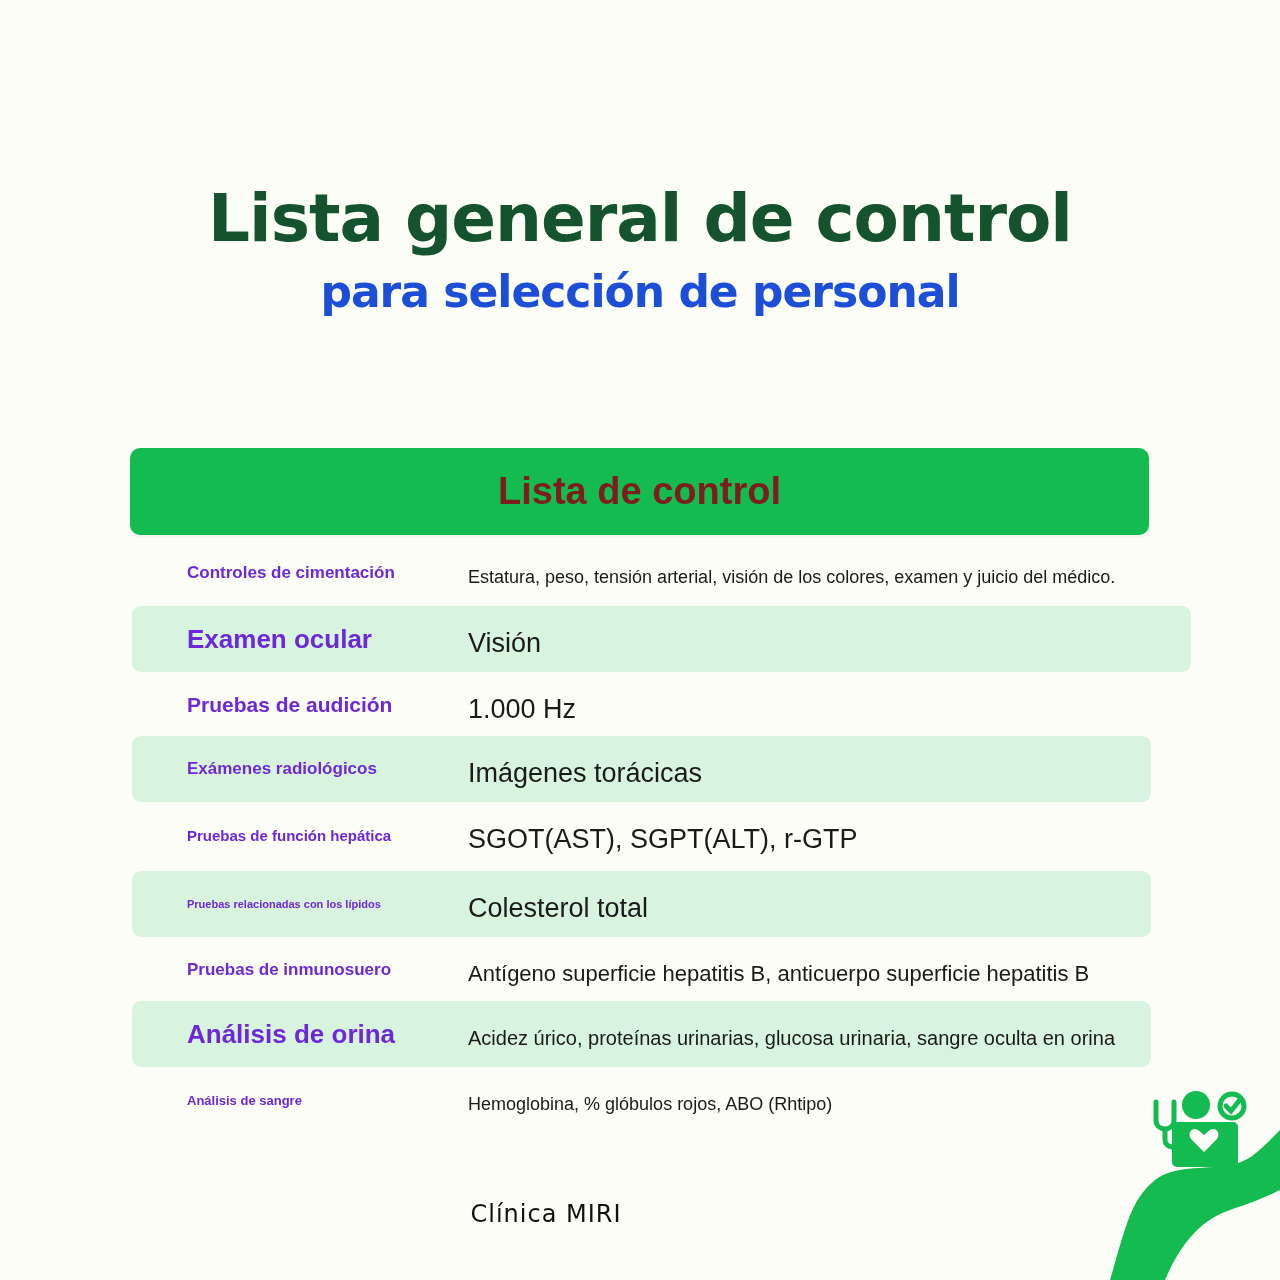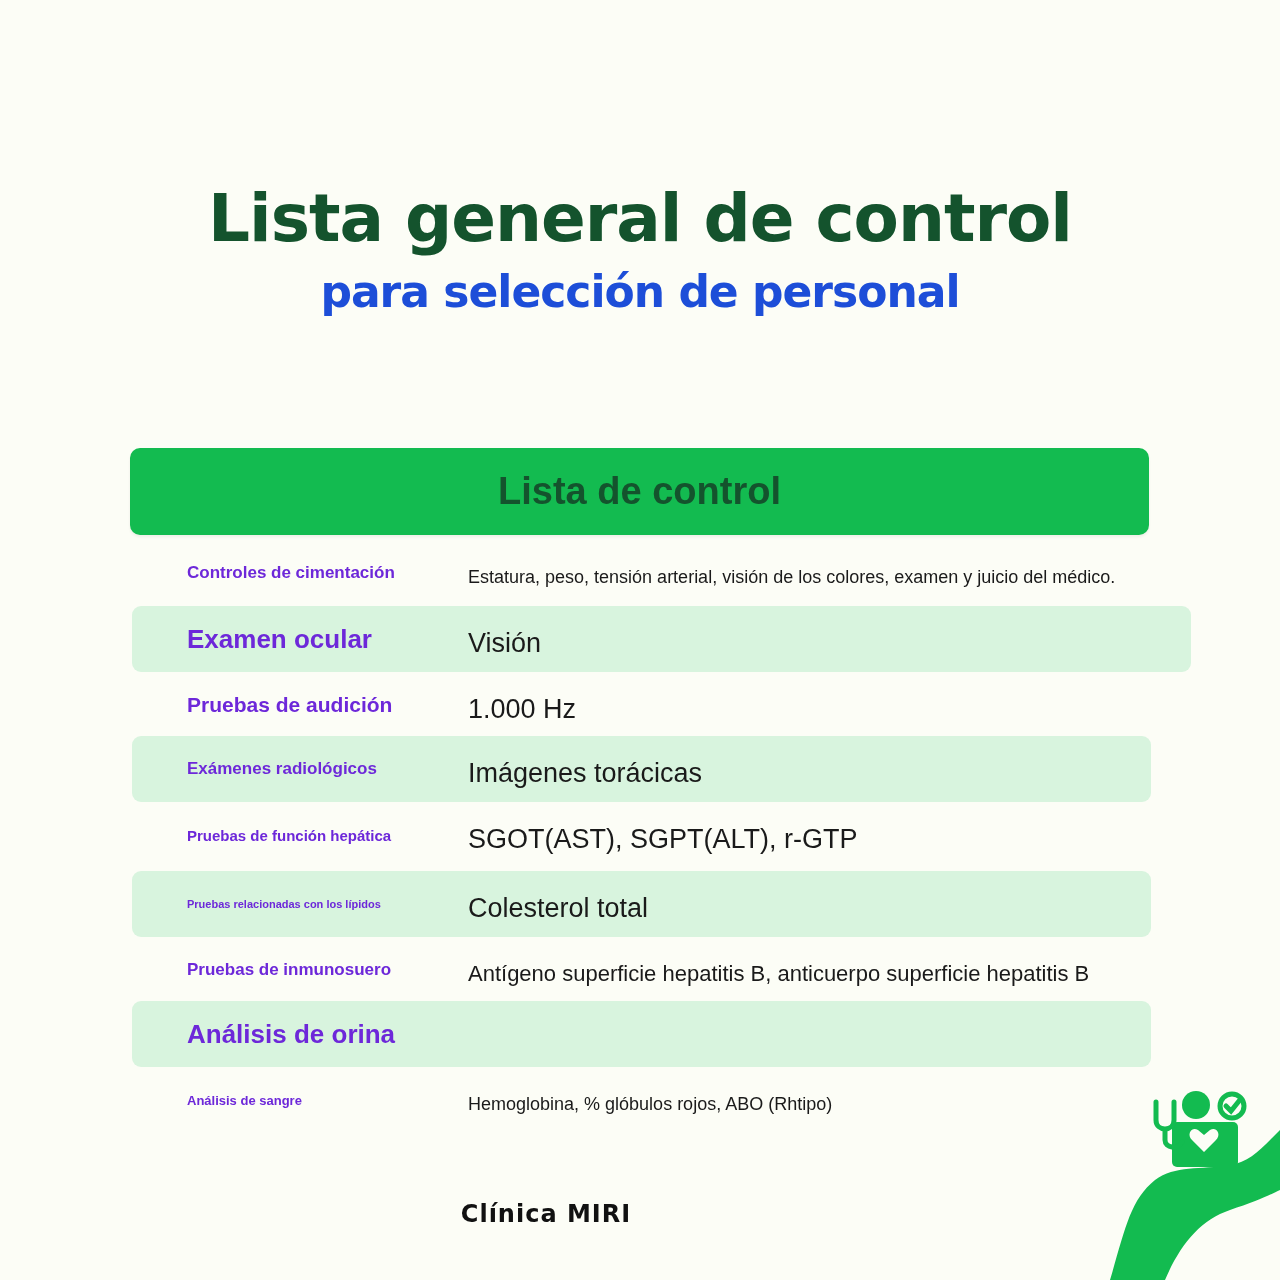--- a/index.html
+++ b/index.html
@@ -1,25 +1,25 @@
 <!DOCTYPE html>
 <html><head>
 <meta charset="utf-8">
 <style>
   html,body{margin:0;padding:0;}
   body{width:1280px;height:1280px;background:#fcfdf6;position:relative;overflow:hidden;font-family:"Liberation Sans",sans-serif;color:#151515;}
   .title{position:absolute;left:0;width:1280px;text-align:center;font-family:"DejaVu Sans",sans-serif;font-weight:bold;letter-spacing:-1px;}
   .title1{top:180px;font-size:66px;color:#14532d;}
   .title2{top:266px;font-size:44px;color:#1d4ed8;}
-  .header{position:absolute;left:130px;top:448px;width:1019px;height:87px;background:#13bb50;border-radius:10px;display:flex;align-items:center;justify-content:center;color:#14532d;font-weight:bold;font-size:38px;font-family:"Liberation Sans",sans-serif;box-shadow:0 2px 3px rgba(0,0,0,0.06);}
+  .header{position:absolute;left:130px;top:448px;width:1019px;height:87px;background:#13bb50;border-radius:10px;display:flex;align-items:center;justify-content:center;color:#7f1d1d;font-weight:bold;font-size:38px;font-family:"Liberation Sans",sans-serif;box-shadow:0 2px 3px rgba(0,0,0,0.06);}
   .row{position:absolute;left:132px;width:1019px;height:66px;border-radius:9px;}
   .row.shade{background:#d8f4de;}
   .lbl{position:absolute;left:55px;top:0;height:100%;display:flex;align-items:center;font-weight:bold;color:#6d28d9;}
   .val{position:absolute;left:336px;top:4px;height:100%;display:flex;align-items:center;white-space:nowrap;color:#1a1a1a;}
-  .footer{position:absolute;left:0;width:1092px;top:1200px;text-align:center;font-family:"DejaVu Sans",sans-serif;font-weight:bold;font-size:24px;letter-spacing:1px;color:#111;}
+  .footer{position:absolute;left:0;width:1092px;top:1200px;text-align:center;font-family:"DejaVu Sans",sans-serif;font-weight:normal;font-size:24px;letter-spacing:1px;color:#111;}
   .deco{position:absolute;left:1100px;top:1070px;width:180px;height:210px;}
 </style>
 </head>
 <body>
 
 <div class="title title1">Lista general de control</div>
 <div class="title title2">para selección de personal</div>
 
 <div class="header">Lista de control</div>
 
@@ -46,20 +46,21 @@
 <div class="row shade" style="top:871px;">
   <div class="lbl" style="font-size:11px;">Pruebas relacionadas con los lípidos</div>
   <div class="val" style="font-size:27px;">Colesterol total</div>
 </div>
 <div class="row" style="top:937px;">
   <div class="lbl" style="font-size:17px;">Pruebas de inmunosuero</div>
   <div class="val" style="font-size:22px;">Antígeno superficie hepatitis B, anticuerpo superficie hepatitis B</div>
 </div>
 <div class="row shade" style="top:1001px;">
   <div class="lbl" style="font-size:26px;">Análisis de orina</div>
+  <div class="val" style="font-size:20px;">Acidez úrico, proteínas urinarias, glucosa urinaria, sangre oculta en orina</div>
 </div>
 <div class="row" style="top:1067px;">
   <div class="lbl" style="font-size:13px;">Análisis de sangre</div>
   <div class="val" style="font-size:18px;">Hemoglobina, % glóbulos rojos, ABO (Rhtipo)</div>
 </div>
 
 <div class="footer">Clínica MIRI</div>
 
 <svg class="deco" viewBox="0 0 180 210" xmlns="http://www.w3.org/2000/svg">
   <path d="M180 60 C160 80 150 92 130 95 C100 100 75 95 55 110 C30 130 25 160 10 210 L65 210 C80 175 100 150 130 140 C155 132 170 125 180 120 Z" fill="#13bb50"></path>

